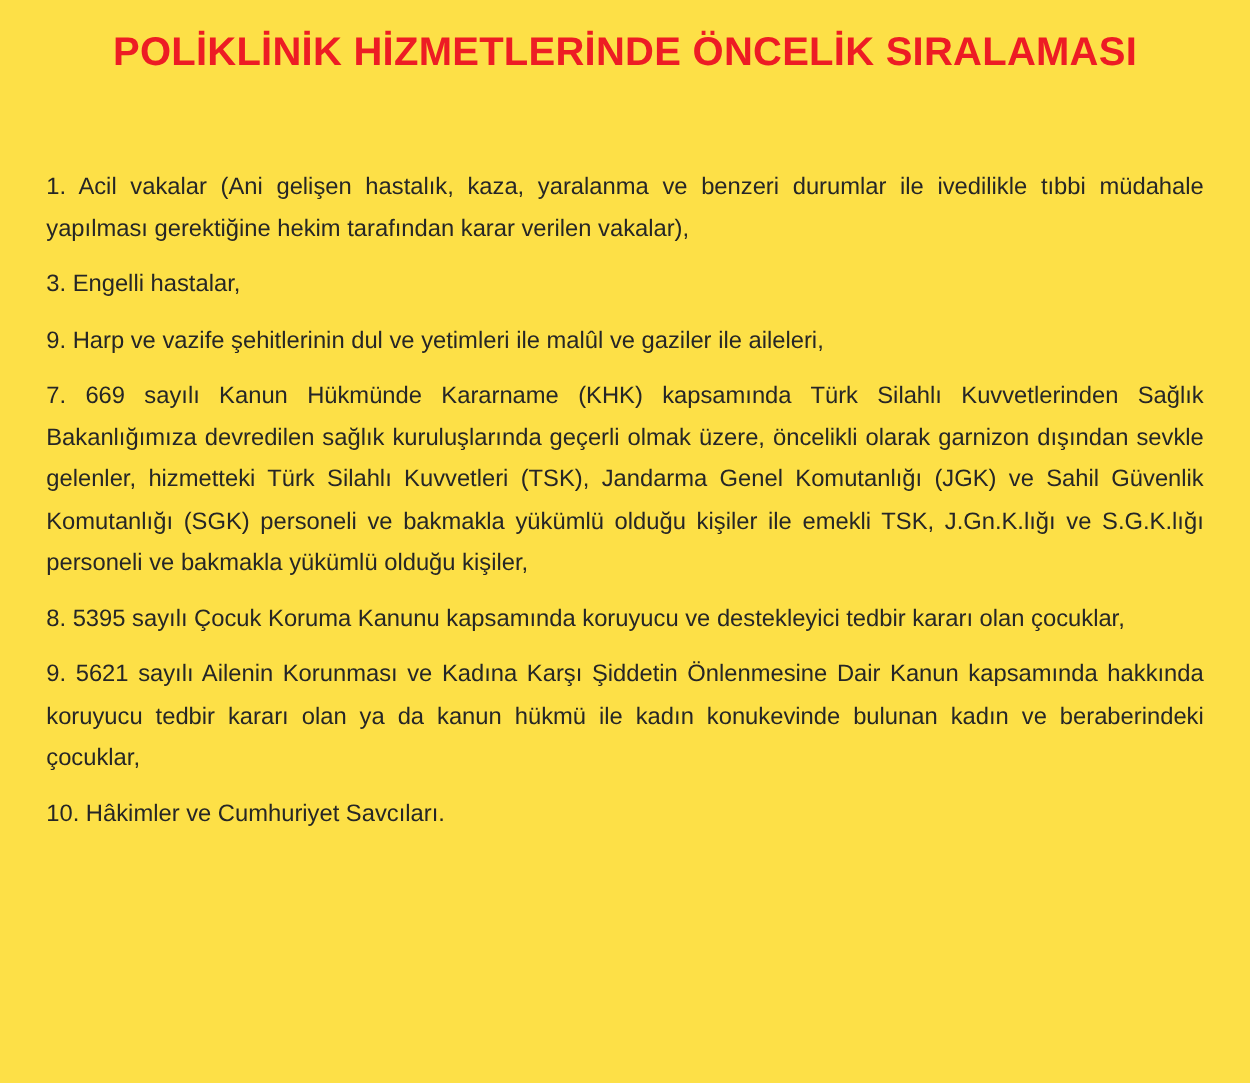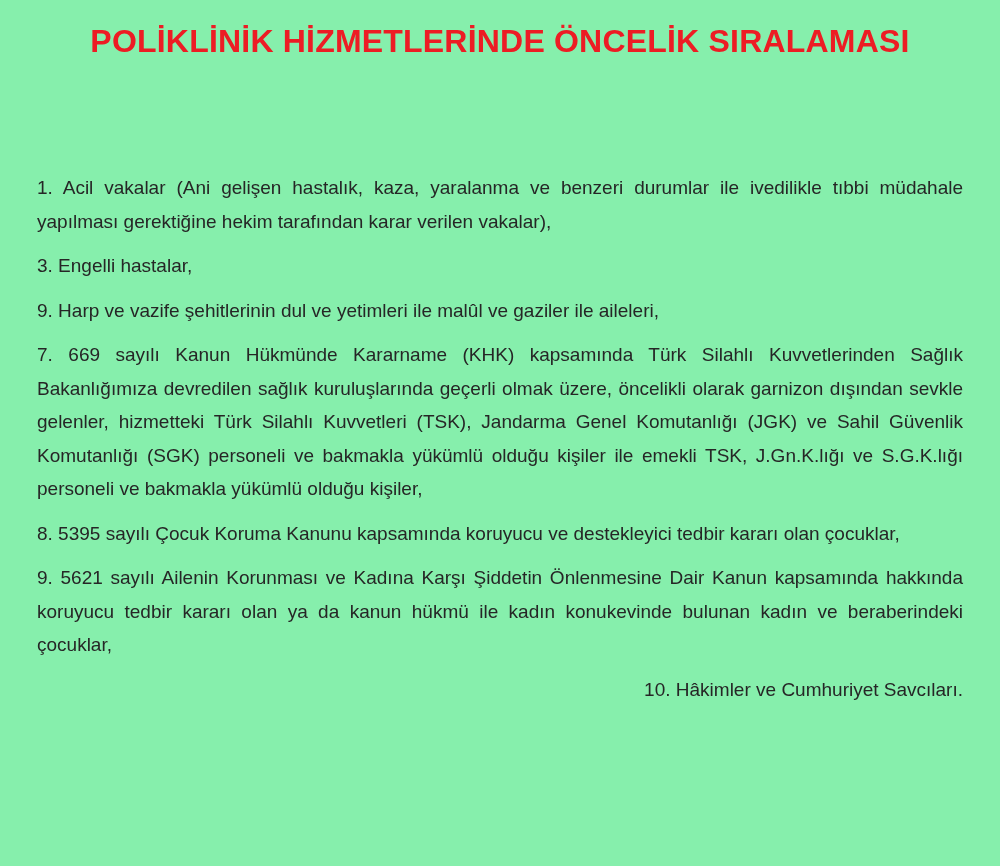--- a/index.html
+++ b/index.html
@@ -8,44 +8,44 @@
     width: 1000px;
     height: 866px;
     background: #ffffff;
     overflow: hidden;
   }
   .page {
     width: 100%;
     height: 100%;
     padding: 22px 37px 0 37px;
     font-family: "Liberation Sans", sans-serif;
-    background: #86efac;
+    background: #fde047;
   }
   .doc-title {
     margin: 0;
     text-align: center;
     font-size: 32px;
     line-height: 38px;
     font-weight: 700;
     letter-spacing: 0.2px;
     white-space: nowrap;
   }
   .priority-list {
-    margin-top: 111px;
+    margin-top: 73px;
   }
   .priority-item {
     margin: 0 0 11px 0;
     font-size: 19px;
     line-height: 33.5px;
     text-align: justify;
     text-justify: inter-word;
   }
   .priority-item:last-child {
     margin-bottom: 0;
-    text-align: right;
+    text-align: left;
   }
 </style>
 </head>
 <body style="background: rgb(255, 255, 255);">
 
 <div class="page">
   <h1 class="doc-title" style="color: rgb(237, 28, 36);">POLİKLİNİK HİZMETLERİNDE ÖNCELİK SIRALAMASI</h1>
 
   <div class="priority-list" style="color: rgb(38, 38, 38);">
     <p class="priority-item">1. Acil vakalar (Ani gelişen hastalık, kaza, yaralanma ve benzeri durumlar ile ivedilikle tıbbi müdahale yapılması gerektiğine hekim tarafından karar verilen vakalar),</p>

